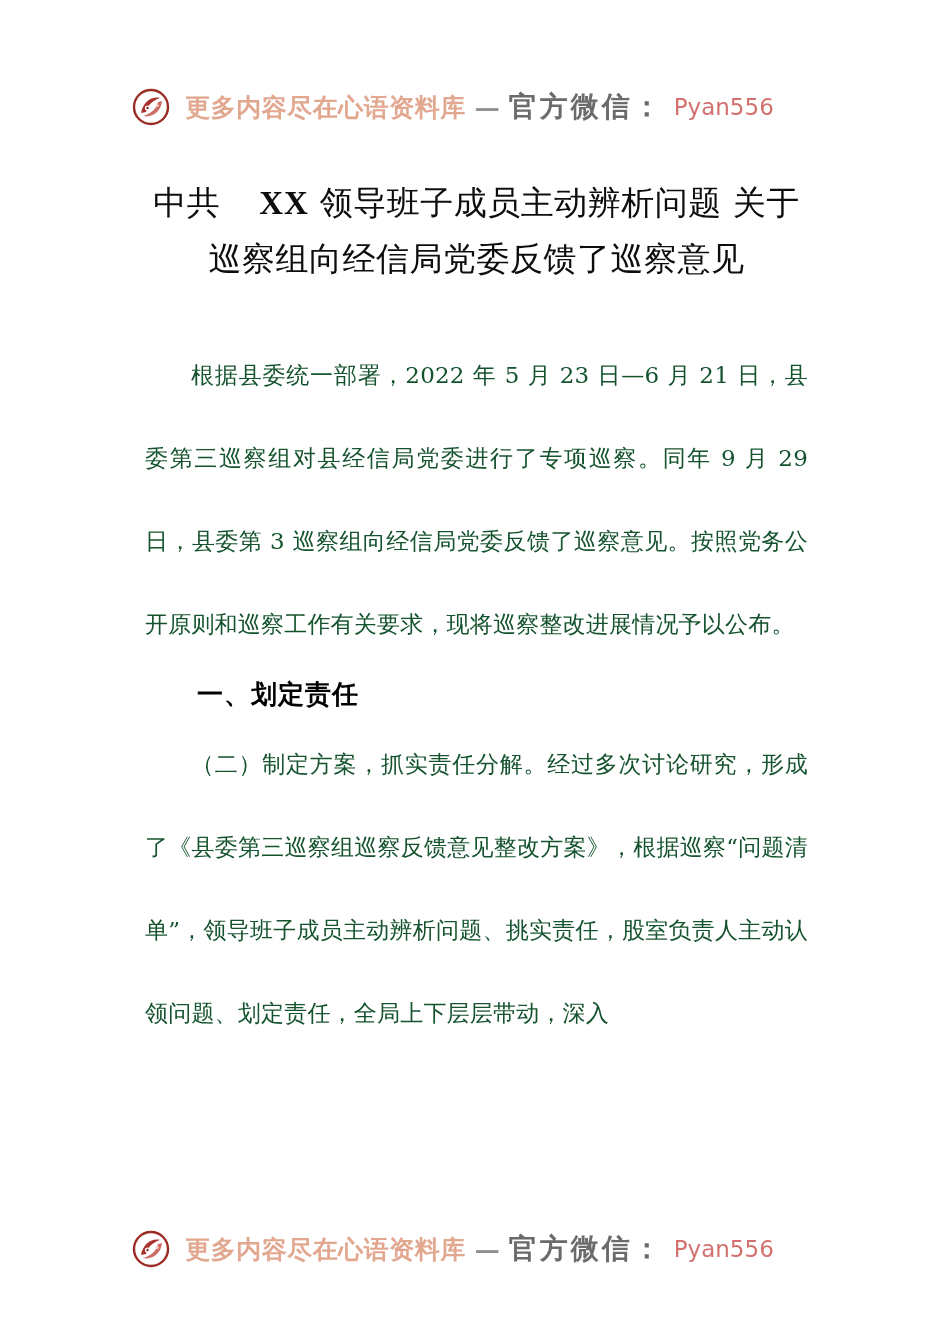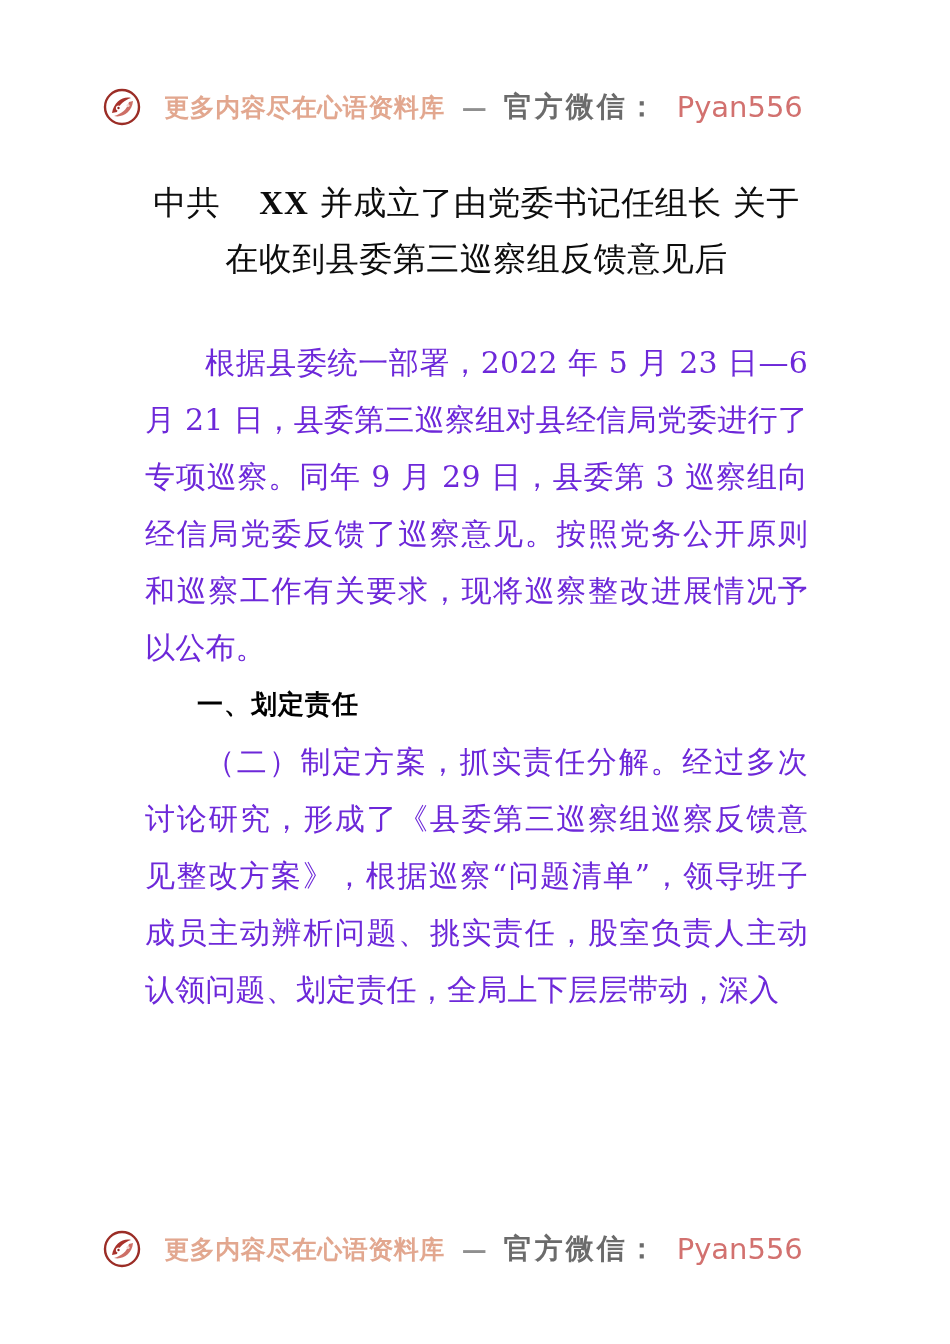--- a/index.html
+++ b/index.html
@@ -27,21 +27,21 @@
   }
 
   
   .watermark {
     position: absolute;
     left: 0;
     width: 906px;
     display: flex;
     align-items: center;
     justify-content: center;
-    gap: 16px;
+    gap: 8px;
     user-select: none;
     white-space: nowrap;
   }
   .watermark.header { top: 88px; }
   .watermark.footer { top: 1230px; }
 
   .wm-logo {
     width: 38px;
     height: 38px;
     flex: 0 0 38px;
@@ -71,21 +71,21 @@
     font-family: "DejaVu Serif", "Liberation Serif", serif;
     font-weight: 700;
     font-size: 28px;
     letter-spacing: 3px;
     color: #6b6b6b;
     line-height: 1;
   }
   .wm-id {
     font-family: "DejaVu Sans", "Liberation Sans", sans-serif;
     font-weight: 400;
-    font-size: 29px;
+    font-size: 23px;
     color: #d2716f;
     line-height: 1;
     letter-spacing: 0px;
     padding-left: 2px;
   }
 
   
   .doc {
     position: absolute;
     left: 145px;
@@ -106,23 +106,23 @@
   .doc-title .line2 { display: block; }
   .doc-title .xx {
     font-family: "Liberation Serif", "DejaVu Serif", serif;
     font-weight: 700;
     letter-spacing: 1px;
     margin-left: 28px;
   }
 
   .para {
     font-family: "DejaVu Serif", "Liberation Serif", serif;
-    font-size: 30px;
-    line-height: 57px;
-    color: #6d28d9;
+    font-size: 23px;
+    line-height: 83px;
+    color: #14532d;
     text-align: justify;
     text-align-last: left;
     text-justify: inter-character;
     margin: 0;
     letter-spacing: 0.2px;
     font-weight: 400;
   }
   .para.indent { text-indent: 2em; }
 
   .spacer-title { height: 48px; }
@@ -156,22 +156,22 @@
     </span>
     <span class="wm-cn">更多内容尽在心语资料库</span>
     <span class="wm-dash">—</span>
     <span class="wm-wx">官方微信：</span>
     <span class="wm-id">Pyan556</span>
   </div>
 
   <div class="doc">
 
     <h1 class="doc-title">
-      <span><span>中共 </span><span class="xx">XX</span><span> 并成立了由党委书记任组长 关于</span></span>
-      <span class="line2">在收到县委第三巡察组反馈意见后</span>
+      <span><span>中共 </span><span class="xx">XX</span><span> 领导班子成员主动辨析问题 关于</span></span>
+      <span class="line2">巡察组向经信局党委反馈了巡察意见</span>
     </h1>
 
     <div class="spacer-title"></div>
 
     <p class="para indent">根据县委统一部署，2022 年 5 月 23 日—6 月 21 日，县委第三巡察组对县经信局党委进行了专项巡察。同年 9 月 29 日，县委第 3 巡察组向经信局党委反馈了巡察意见。按照党务公开原则和巡察工作有关要求，现将巡察整改进展情况予以公布。</p>
 
     <p class="heading">一、划定责任</p>
 
 
     <p class="para indent">（二）制定方案，抓实责任分解。经过多次讨论研究，形成了《县委第三巡察组巡察反馈意见整改方案》，根据巡察“问题清单”，领导班子成员主动辨析问题、挑实责任，股室负责人主动认领问题、划定责任，全局上下层层带动，深入</p>

